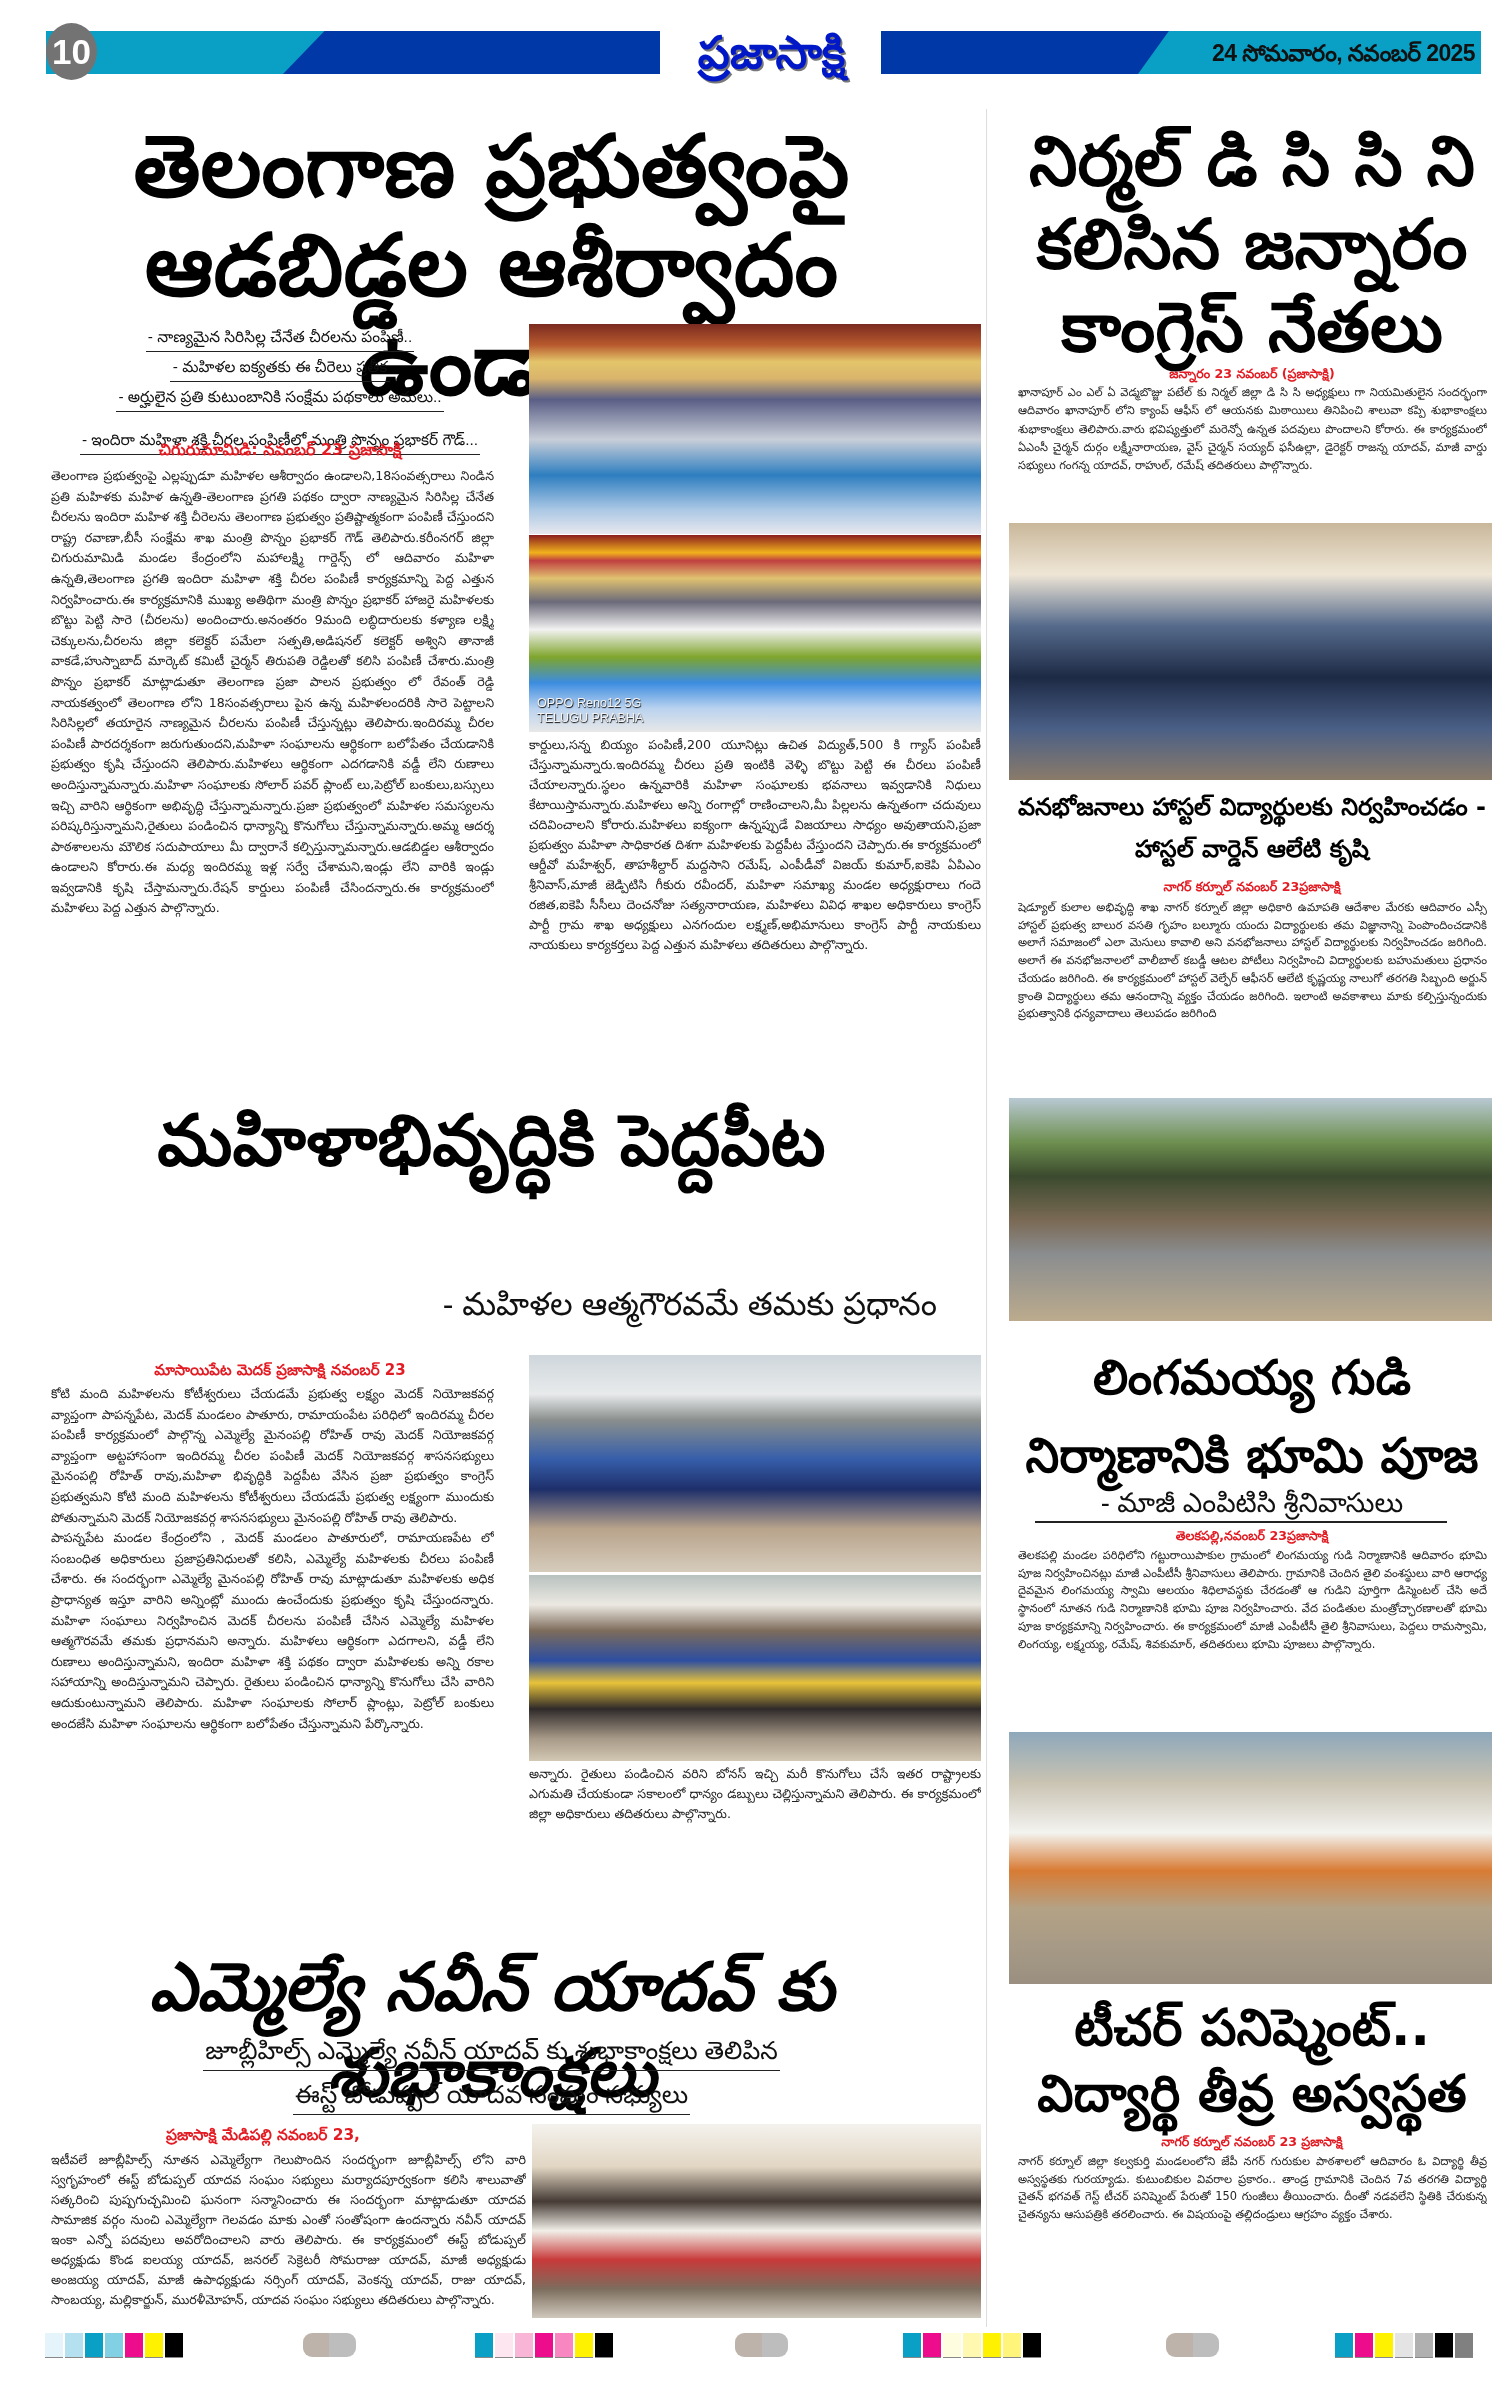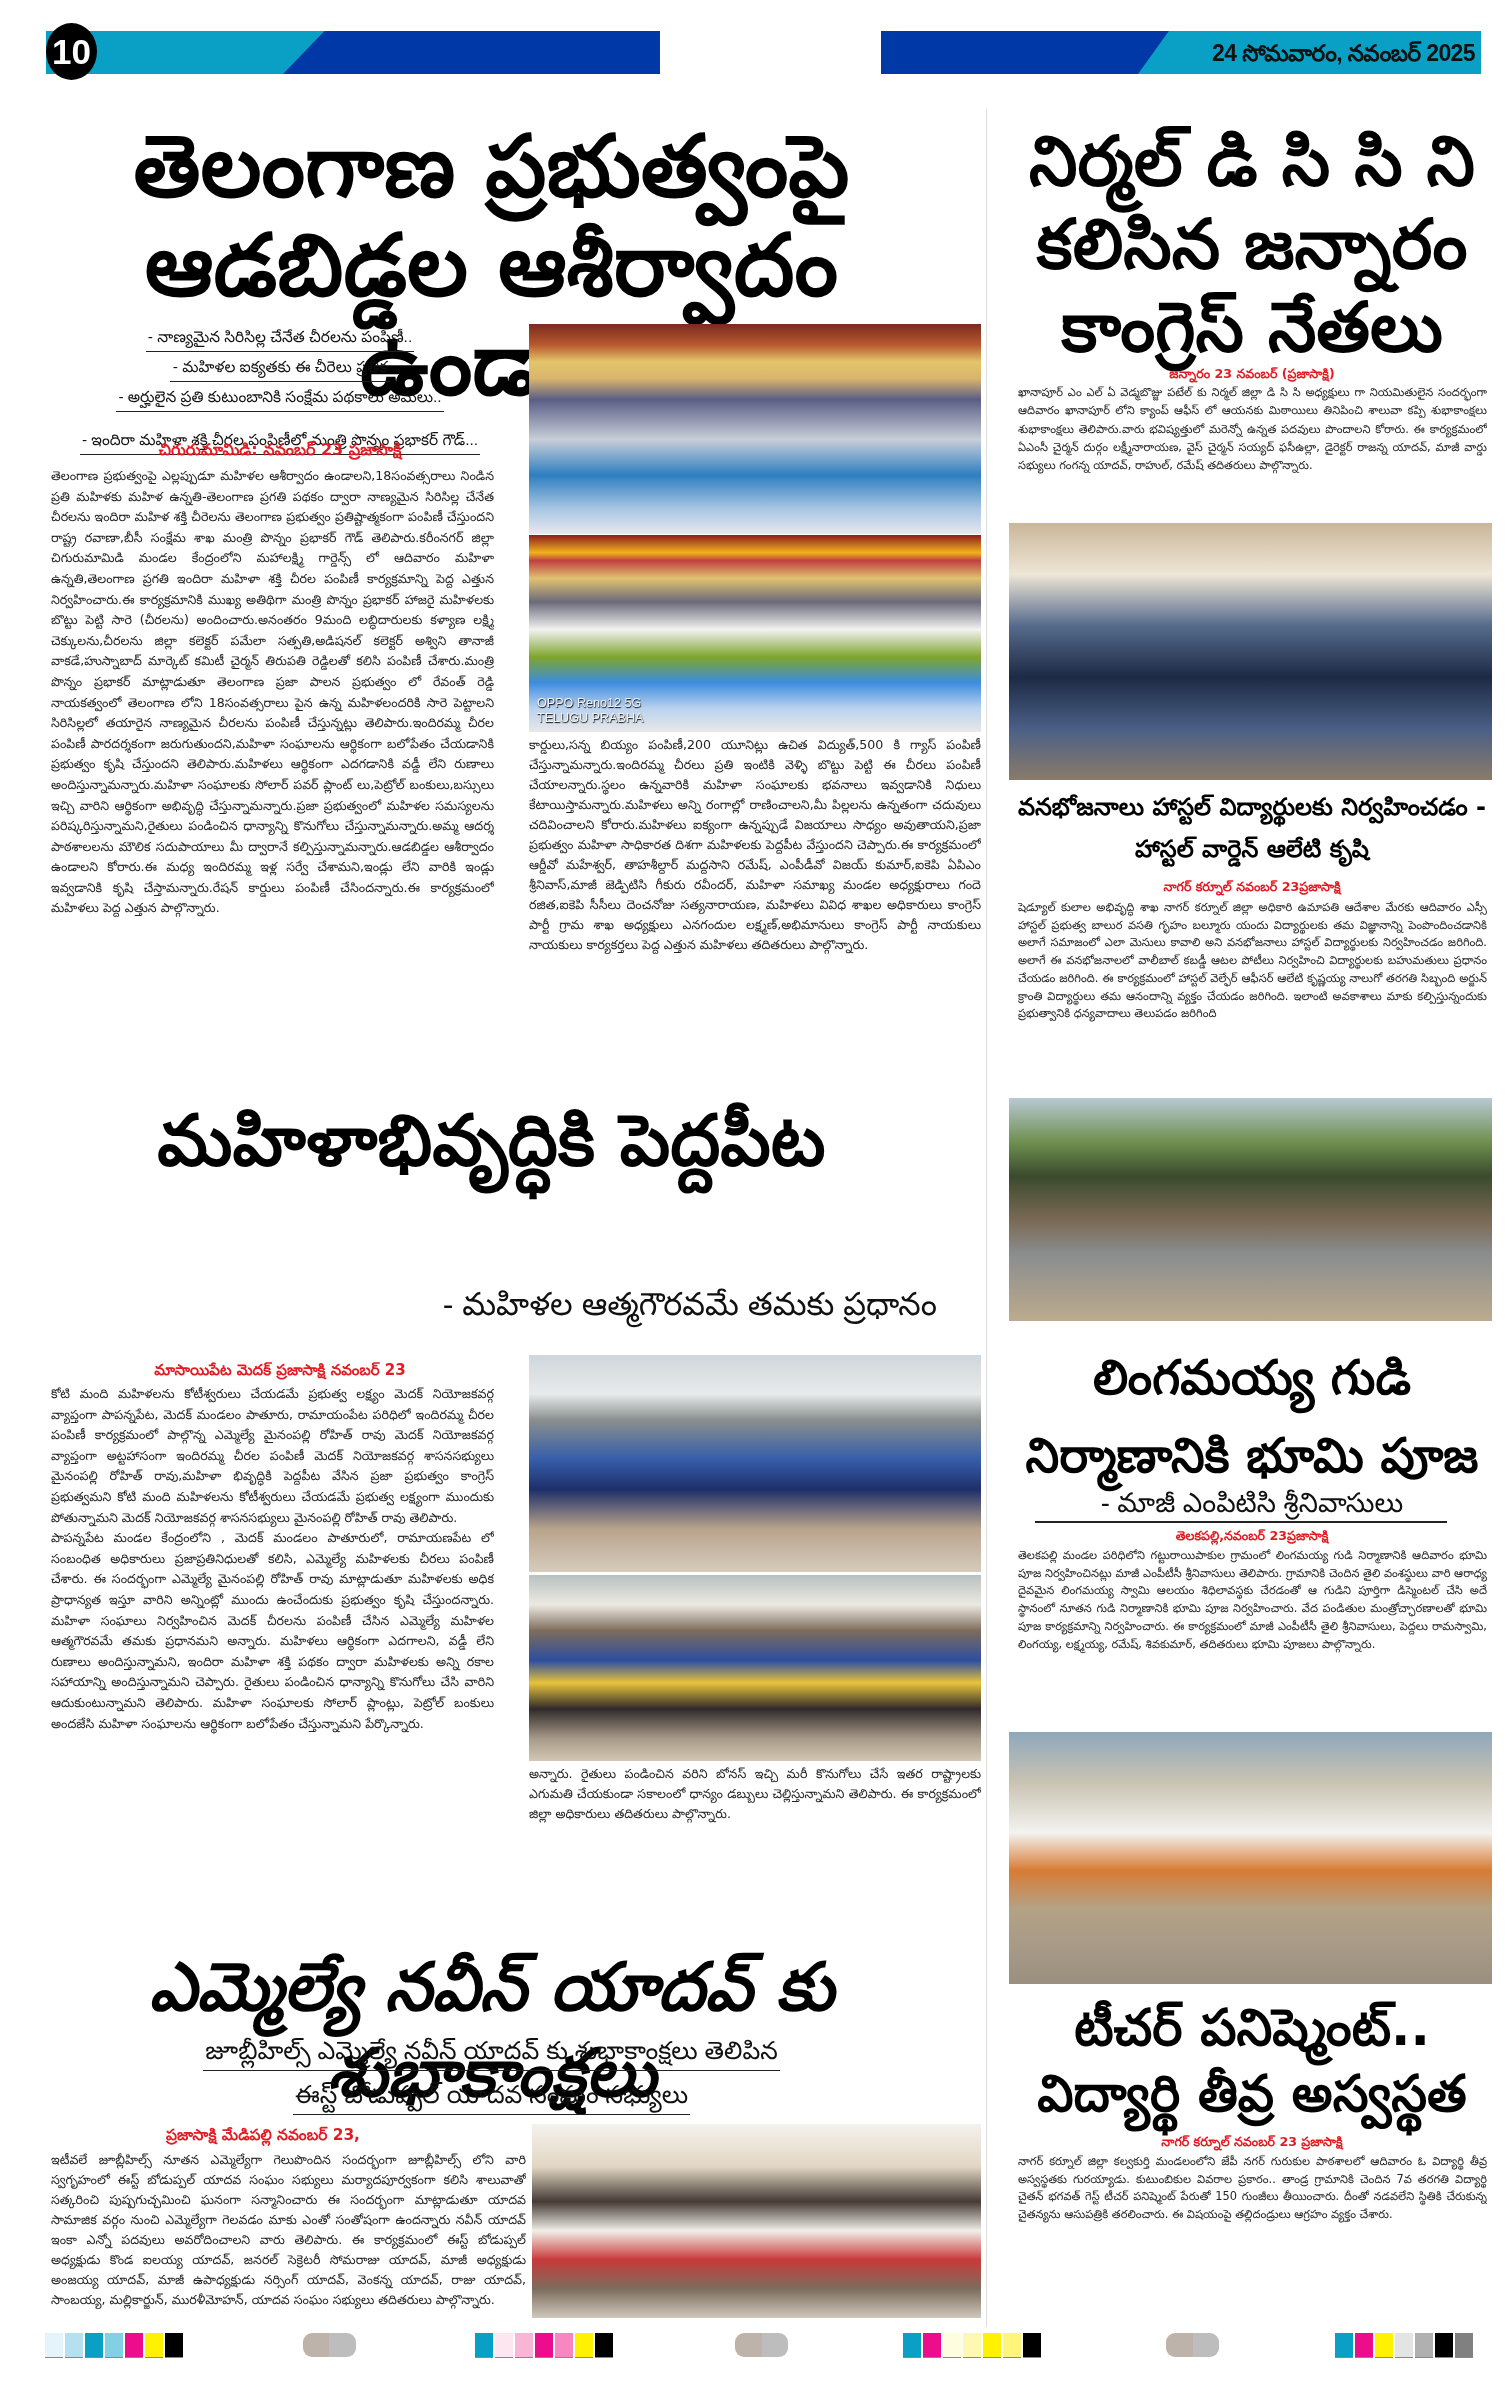--- a/index.html
+++ b/index.html
@@ -5,21 +5,21 @@
   html, body { margin: 0; padding: 0; background: #ffffff; }
   body { width: 1512px; height: 2401px; position: relative; overflow: hidden; font-family: "DejaVu Sans", sans-serif; color: #111; }
   .abs { position: absolute; }
 
   
   .hdr { position: absolute; left: 0; top: 23px; width: 1512px; height: 69px; }
   .hdr .seg-l { position: absolute; left: 46px; top: 8px; width: 309px; height: 43px; background: #0aa0c6; clip-path: polygon(0 0, 100% 0, 88% 100%, 0 100%); }
   .hdr .seg-lb { position: absolute; left: 283px; top: 8px; width: 377px; height: 43px; background: #0038a8; clip-path: polygon(11% 0, 100% 0, 100% 100%, 0 100%); }
   .hdr .seg-rb { position: absolute; left: 881px; top: 8px; width: 309px; height: 43px; background: #0038a8; clip-path: polygon(0 0, 100% 0, 89% 100%, 0 100%); }
   .hdr .seg-r { position: absolute; left: 1138px; top: 8px; width: 343px; height: 43px; background: #0aa0c6; clip-path: polygon(9% 0, 100% 0, 100% 100%, 0 100%); }
-  .page-num { position: absolute; left: 46px; top: 0; width: 51px; height: 57px; border-radius: 26px/29px; background: #000000; color: #fff; font: bold 35px "Liberation Sans", sans-serif; display: flex; align-items: center; justify-content: center; }
+  .page-num { position: absolute; left: 46px; top: 0; width: 51px; height: 57px; border-radius: 26px/29px; background: #737373; color: #fff; font: bold 35px "Liberation Sans", sans-serif; display: flex; align-items: center; justify-content: center; }
   .masthead { position: absolute; left: 663px; top: -4.6px; width: 217px; height: 69px; color: #0018c8; font: bold 45px "DejaVu Sans", sans-serif; text-align: center; line-height: 69px; text-shadow: 1.7px 2.3px 0 #777; }
   .hdr-date { position: absolute; left: 1189px; top: 9.1px; width: 286px; height: 43px; font: bold 23px "Liberation Sans", sans-serif; color: #111; line-height: 43px; text-align: right; letter-spacing: -0.6px; }
 
   
   .headline { position: absolute; font-weight: bold; text-align: center; color: #000; line-height: 1.15; font-family: "DejaVu Sans", sans-serif; }
   .sub { position: absolute; text-align: center; color: #111; font-family: Liberation Sans, sans-serif; }
   .subline { border-bottom: 1.7px solid #222; display: inline-block; padding: 0 2.3px 3.4px; }
   .dateline { position: absolute; color: #e31b23; font-weight: bold; text-align: center; font-family: "DejaVu Sans", sans-serif; }
   .body { position: absolute; text-align: justify; font-size: 14.3px; line-height: 22px; color: #222; font-family: "DejaVu Sans", sans-serif; overflow: hidden; }
   .rule { position: absolute; height: 1.7px; background: #222; }
@@ -43,20 +43,21 @@
 </style>
 </head>
 <body>
 
 <div class="hdr">
   <div class="seg-l"></div>
   <div class="seg-lb"></div>
   <div class="seg-rb"></div>
   <div class="seg-r"></div>
   <div class="page-num">10</div>
+  <div class="masthead">ప్రజాసాక్షి</div>
   <div class="hdr-date">24 సోమవారం, నవంబర్ 2025</div>
 </div>
 
 <div class="headline" style="left:0; top:117px; width:983px; font-size:86px;text-align:center;">
   <div>తెలంగాణ ప్రభుత్వంపై</div>
   <div>ఆడబిడ్డల ఆశీర్వాదం ఉండాలి</div>
 </div>
 
 <div class="sub" style="left:34px; top:326px; width:492px; font-size:15.4px; line-height:22px;">
   <div style="margin-bottom:3.4px"><span class="subline">- నాణ్యమైన సిరిసిల్ల చేనేత చీరలను పంపిణీ..</span></div>

